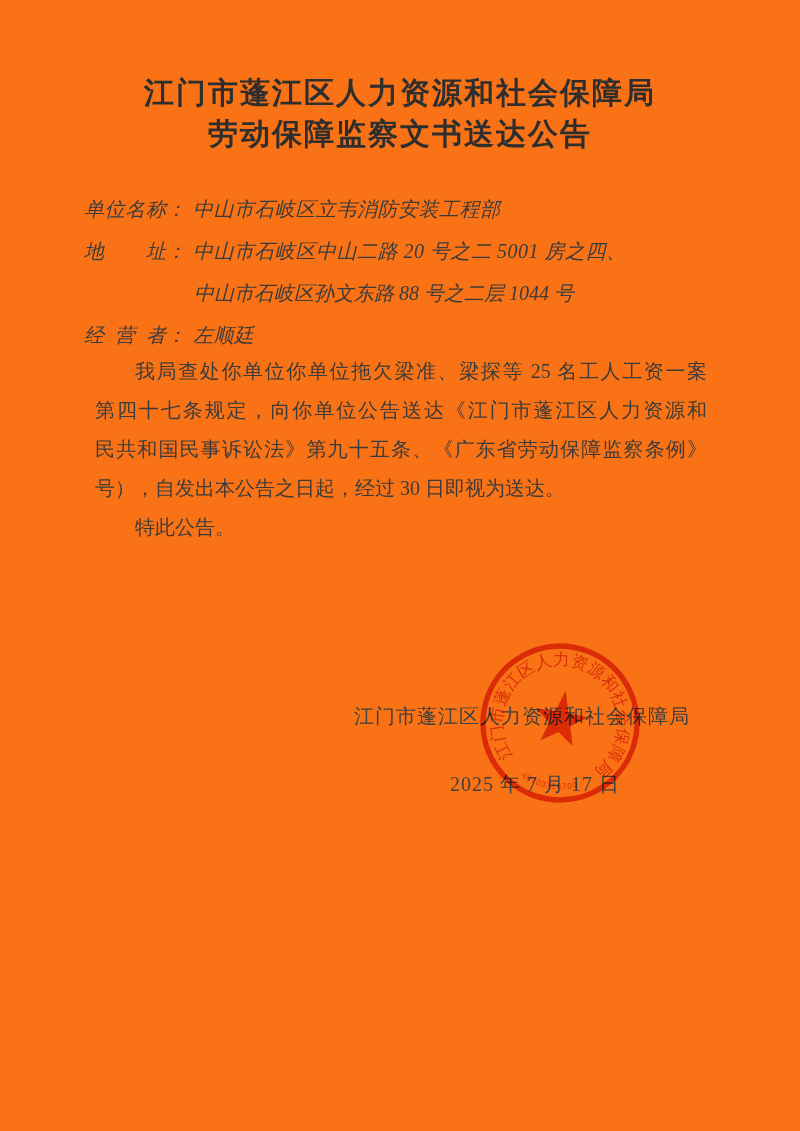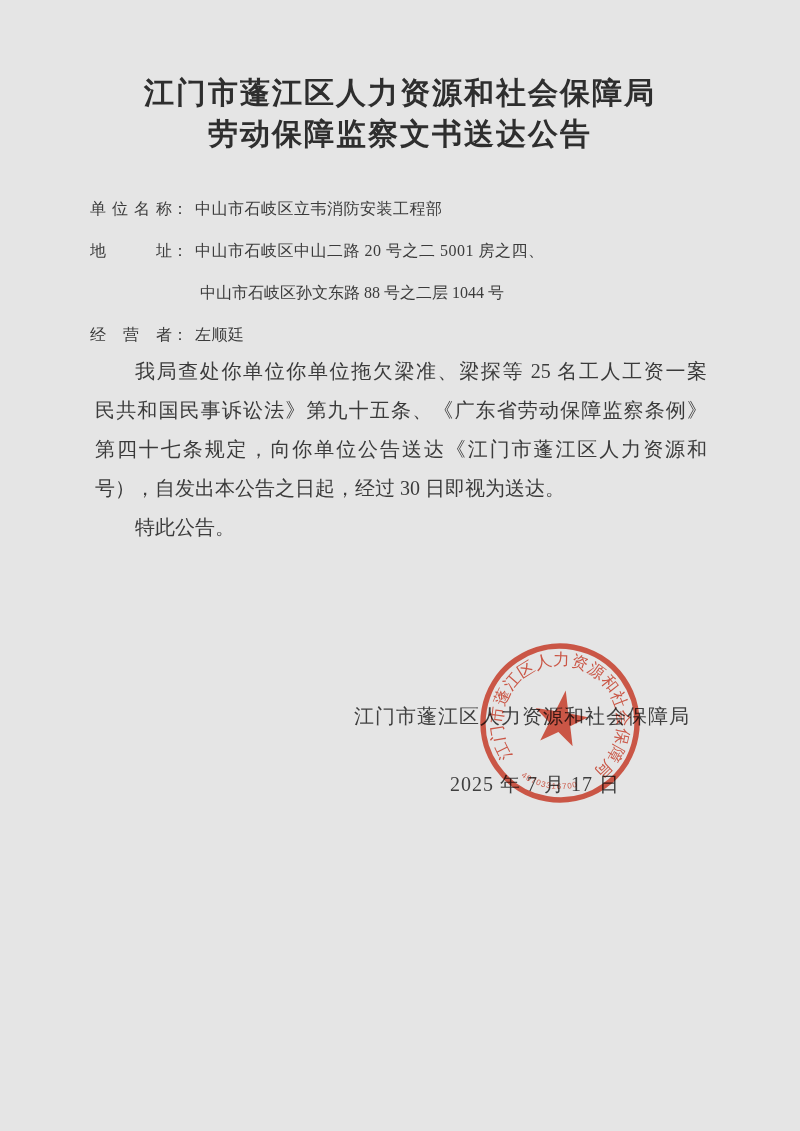--- a/index.html
+++ b/index.html
@@ -1,33 +1,34 @@
 <!DOCTYPE html>
 <html><head>
 <meta charset="utf-8">
 <style>
   * { margin:0; padding:0; box-sizing:border-box; }
   html,body { background:#ffffff; }
   .page {
     position:relative;
     width:800px; height:1131px;
-    background:#e5e5e5;
+    background:#f97316;
     font-family:"Liberation Serif","DejaVu Serif",serif;
     color:#3b3b3b;
     overflow:hidden;
   }
   .doc-title {
     position:absolute; top:72px; left:0; right:0;
     text-align:center;
     font-size:30px; font-weight:bold; line-height:41px;
     letter-spacing:2px; color:#2e2e2e;
   }
   .fields {
-    position:absolute; top:188px; left:90px; width:612px;
-    font-size:16px;
+    position:absolute; top:188px; left:84px; width:612px;
+    font-size:20px;
+    font-style:italic;
   }
   .frow { line-height:42px; white-space:nowrap; }
   .flabel {
     display:inline-block; width:82px;
     text-align:justify; text-align-last:justify;
     vertical-align:bottom;
   }
   .fcolon { display:inline-block; }
   .fvalue { margin-left:7px; letter-spacing:0.5px; }
   .frow-cont { padding-left:110px; }
@@ -89,22 +90,22 @@
     <div class="frow frow-cont">
       <span>中山市石岐区孙文东路 88 号之二层 1044 号</span>
     </div>
     <div class="frow">
       <span class="flabel">经营者</span><span class="fcolon">：</span><span class="fvalue">左顺廷</span>
     </div>
   </div>
 
   <div class="para">
     <div class="pline indent just">我局查处你单位你单位拖欠梁准、梁探等 25 名工人工资一案</div>
+    <div class="pline just">第四十七条规定，向你单位公告送达《江门市蓬江区人力资源和</div>
     <div class="pline just">民共和国民事诉讼法》第九十五条、《广东省劳动保障监察条例》</div>
-    <div class="pline just">第四十七条规定，向你单位公告送达《江门市蓬江区人力资源和</div>
     <div class="pline">号），自发出本公告之日起，经过 30 日即视为送达。</div>
     <div class="pline indent">特此公告。</div>
   </div>
 
   <div class="signature">江门市蓬江区人力资源和社会保障局</div>
   <div class="date">2025 年 7 月 17 日</div>
 
   <div class="seal">
     <svg width="200" height="200" viewBox="-100 -100 200 200">
       <g transform="rotate(10)">

